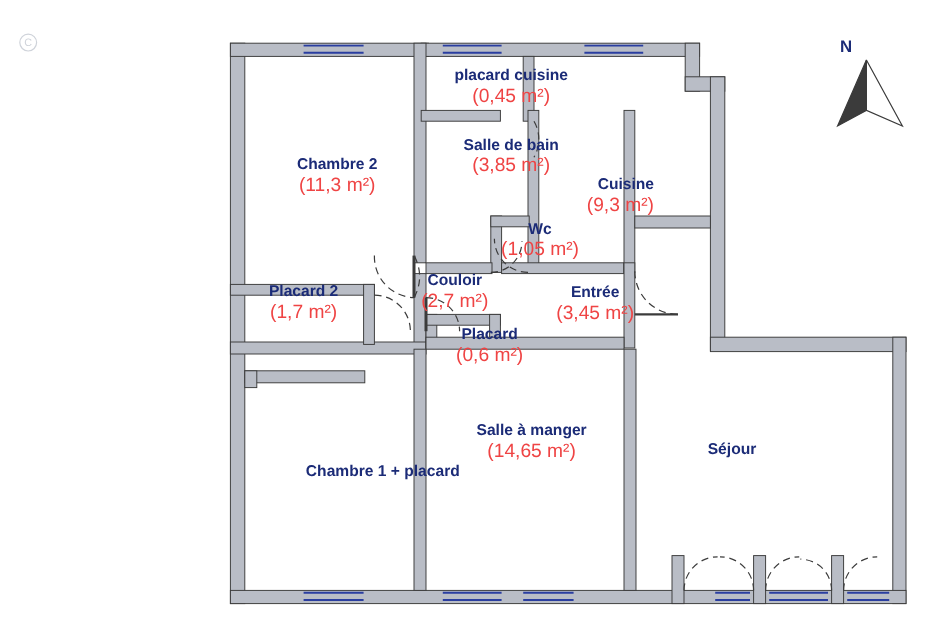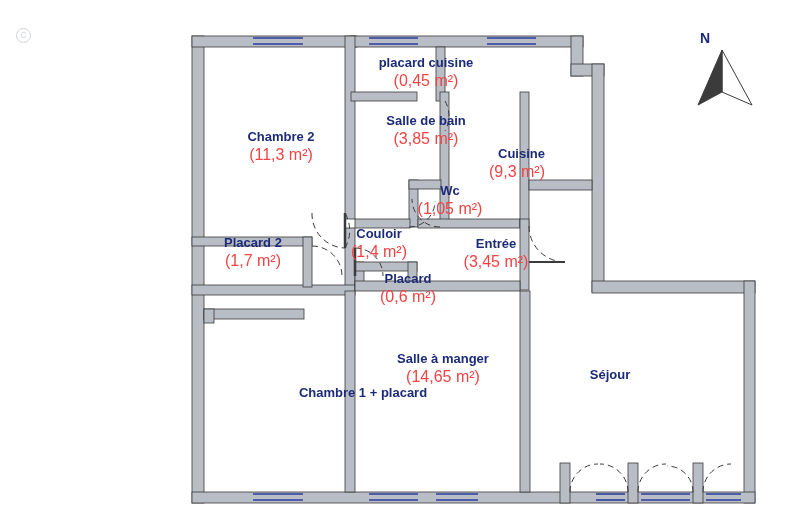--- a/index.html
+++ b/index.html
@@ -215,37 +215,37 @@
     <div class="lbl" style="left: 281px; top: 147px;">
       <span class="name">Chambre 2</span>
       <span class="area">(11,3 m²)</span>
     </div>
     <div class="lbl" style="left: 450px; top: 201px;">
       <span class="name">Wc</span>
       <span class="area">(1,05 m²)</span>
     </div>
     <div class="lbl" style="left: 379px; top: 244px;">
       <span class="name">Couloir</span>
-      <span class="area">(1,4 m²)</span>
+      <span class="area">(2,7 m²)</span>
     </div>
     <div class="lbl" style="left: 496px; top: 254px;">
       <span class="name">Entrée</span>
       <span class="area">(3,45 m²)</span>
     </div>
     <div class="lbl" style="left: 253px; top: 253px;">
       <span class="name">Placard 2</span>
       <span class="area">(1,7 m²)</span>
     </div>
     <div class="lbl" style="left: 408px; top: 289px;">
       <span class="name">Placard</span>
       <span class="area">(0,6 m²)</span>
     </div>
     <div class="lbl" style="left: 443px; top: 369px;">
       <span class="name">Salle à manger</span>
       <span class="area">(14,65 m²)</span>
     </div>
-    <div class="lbl" style="left: 319px; top: 393px; margin-left: 44px;">
+    <div class="lbl" style="left: 319px; top: 393px;">
       <span class="name">Chambre 1 + placard</span>
     </div>
     <div class="lbl" style="left: 610px; top: 375px;">
       <span class="name">Séjour</span>
     </div>
   </div>
 
 </body></html>

